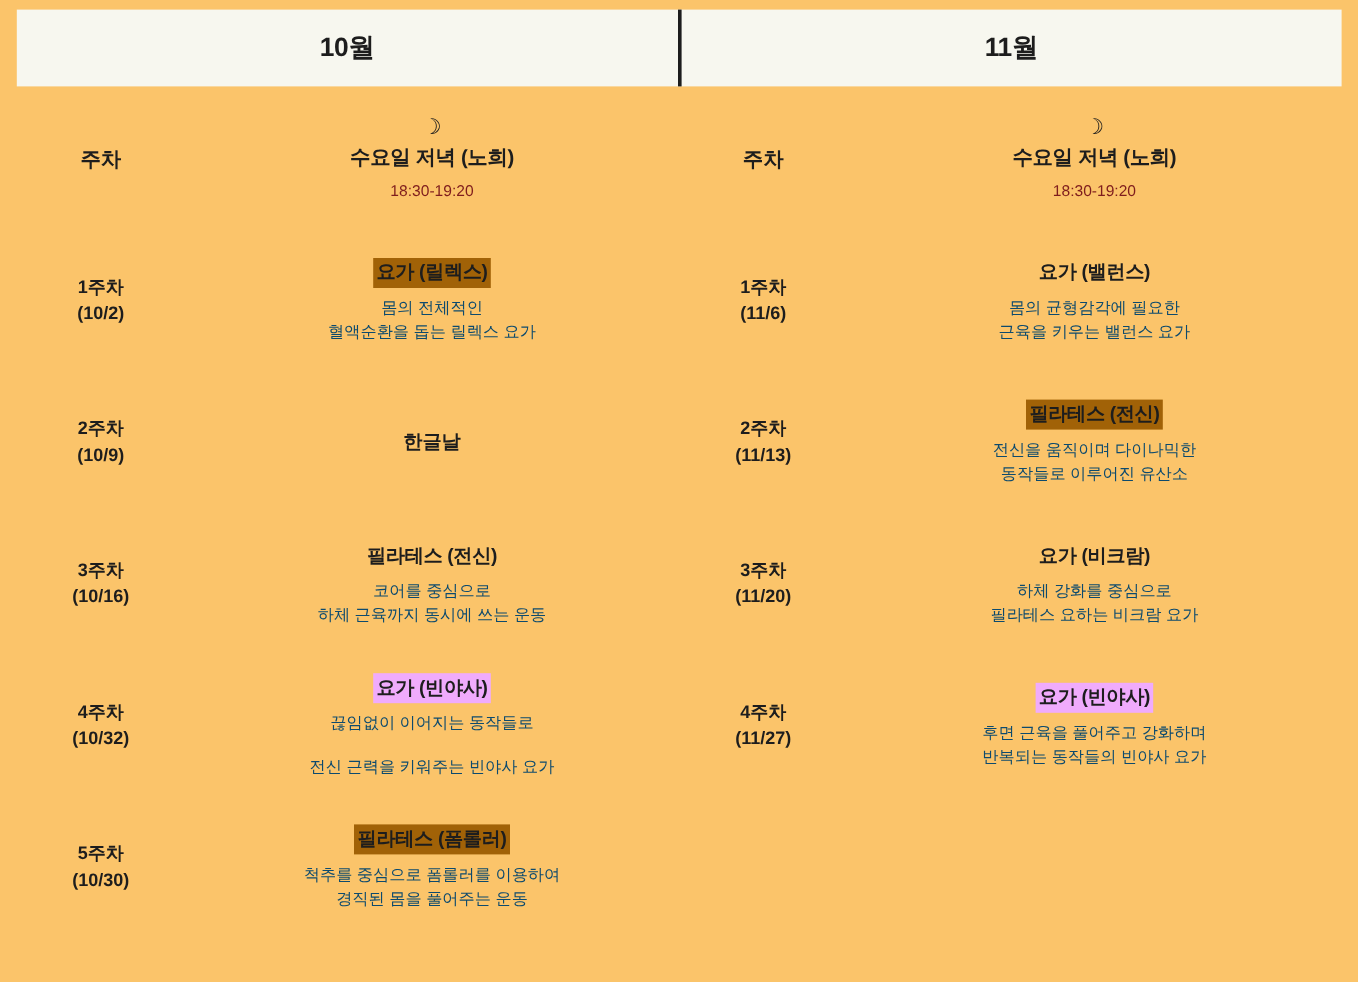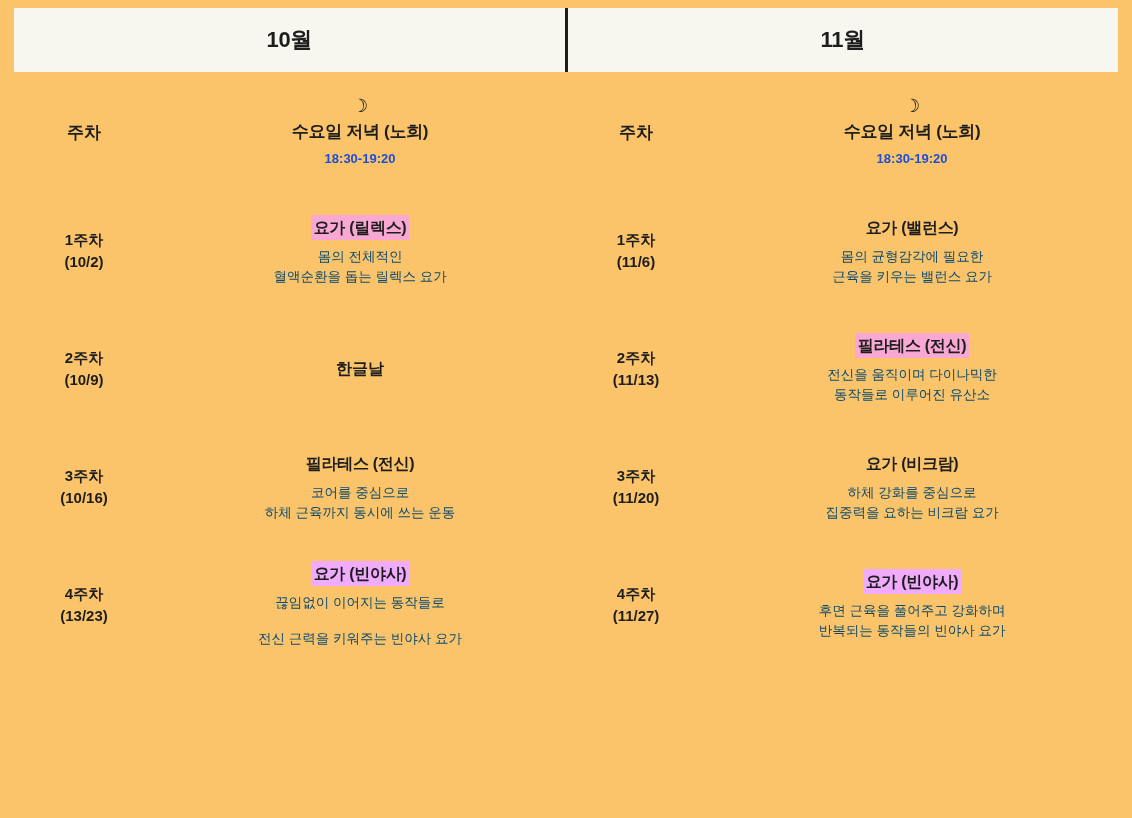--- a/index.html
+++ b/index.html
@@ -70,22 +70,21 @@
   .subhead-title {
     display: block;
     font-size: 17px;
     font-weight: bold;
     letter-spacing: -0.3px;
   }
   .subhead-time {
     display: block;
     font-size: 13px;
     margin-top: 6px;
-    color: #1d4ed8;
-    font-weight: bold;
+    color: #7f1d1d;
   }
 
   
   .body-row td {
     height: 118px;
     border-bottom: 3px solid #1d1d1d;
   }
   .week-cell {
     text-align: center;
     font-size: 15px;
@@ -99,21 +98,21 @@
     padding: 0 10px;
   }
   .class-title {
     display: inline-block;
     font-size: 16px;
     font-weight: bold;
     letter-spacing: -0.3px;
     padding: 1px 3px;
   }
   .class-title.hl {
-    background: #f9a8d4;
+    background: #a16207;
   }
   .class-title.hl-y {
     background: #f0abfc;
   }
   .class-desc {
     display: block;
     font-size: 13.5px;
     margin-top: 7px;
     line-height: 1.5;
     color: #0c4a6e;
@@ -212,40 +211,53 @@
           <span class="class-desc">코어를 중심으로</span>
           <span class="class-desc" style="margin-top:0">하체 근육까지 동시에 쓰는 운동</span>
         </td>
         <td class="week-cell">
           <span>3주차</span>
           <span class="wk-date">(11/20)</span>
         </td>
         <td class="class-cell">
           <span class="class-title">요가 (비크람)</span>
           <span class="class-desc">하체 강화를 중심으로</span>
-          <span class="class-desc" style="margin-top:0">집중력을 요하는 비크람 요가</span>
+          <span class="class-desc" style="margin-top:0">필라테스 요하는 비크람 요가</span>
         </td>
       </tr>
 
       <tr class="body-row">
         <td class="week-cell">
           <span>4주차</span>
-          <span class="wk-date">(13/23)</span>
+          <span class="wk-date">(10/32)</span>
         </td>
         <td class="class-cell divider-cell">
           <span class="class-title hl-y">요가 (빈야사)</span>
           <span class="class-desc">끊임없이 이어지는 동작들로</span>
           <span class="class-desc" style="margin-top:16px">전신 근력을 키워주는 빈야사 요가</span>
         </td>
         <td class="week-cell">
           <span>4주차</span>
           <span class="wk-date">(11/27)</span>
         </td>
         <td class="class-cell">
           <span class="class-title hl-y">요가 (빈야사)</span>
           <span class="class-desc">후면 근육을 풀어주고 강화하며</span>
           <span class="class-desc" style="margin-top:0">반복되는 동작들의 빈야사 요가</span>
         </td>
       </tr>
 
+      <tr class="body-row">
+        <td class="week-cell">
+          <span>5주차</span>
+          <span class="wk-date">(10/30)</span>
+        </td>
+        <td class="class-cell divider-cell">
+          <span class="class-title hl">필라테스 (폼롤러)</span>
+          <span class="class-desc">척추를 중심으로 폼롤러를 이용하여</span>
+          <span class="class-desc" style="margin-top:0">경직된 몸을 풀어주는 운동</span>
+        </td>
+        <td class="week-cell empty-cell"></td>
+        <td class="class-cell empty-cell"></td>
+      </tr>
     </tbody>
   </table>
 </div>
 
 </body></html>

